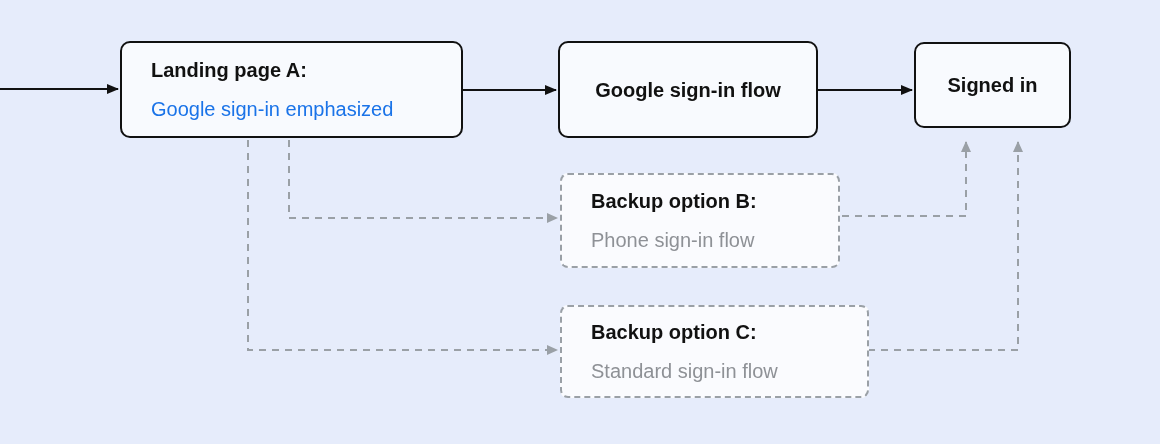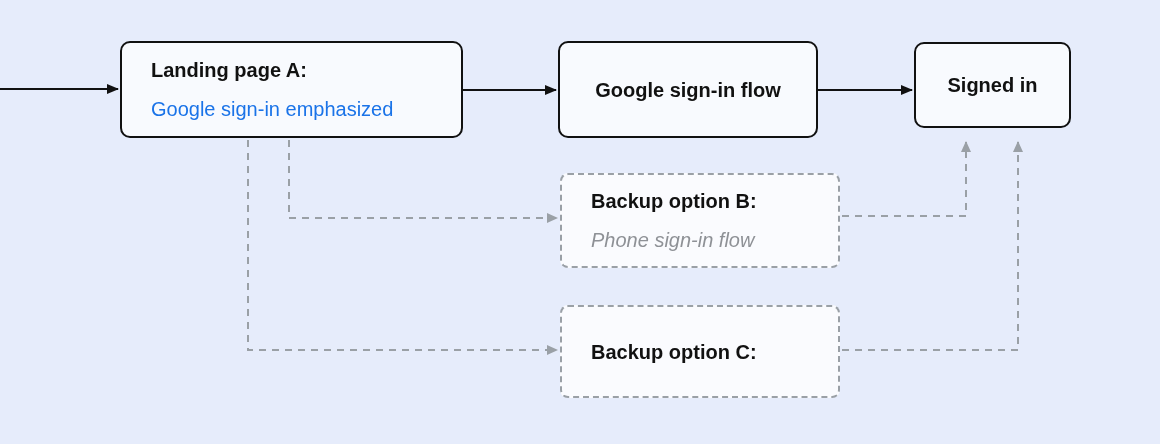--- a/index.html
+++ b/index.html
@@ -44,30 +44,30 @@
     font-weight: bold;
     color: #111111;
     line-height: 1;
   }
   .node .subtitle {
     font-size: 20px;
     font-weight: normal;
     line-height: 1;
   }
   .node .subtitle.accent { color: #1a73e8; }
-  .node .subtitle.muted  { color: #8e9196; font-style: italic; }
+  .node .subtitle.muted  { color: #8e9196; }
   .node.left-align { padding-left: 29px; gap: 19px; }
   .node.center-align { align-items: center; }
   .node.center-align .title { text-align: center; }
 
   #node-landing   { left: 120px; top: 41px;  width: 343px; height: 97px; }
   #node-flow      { left: 558px; top: 41px;  width: 260px; height: 97px; }
   #node-signed-in { left: 914px; top: 42px;  width: 157px; height: 86px; }
   #node-backup-b  { left: 560px; top: 173px; width: 280px; height: 95px; }
-  #node-backup-c  { left: 560px; top: 305px; width: 280px; height: 93px; }
+  #node-backup-c  { left: 560px; top: 305px; width: 309px; height: 93px; }
 </style>
 </head>
 <body>
 
 <div class="canvas">
 
   <svg class="connector-layer" viewBox="0 0 1160 444" xmlns="http://www.w3.org/2000/svg">
     <defs>
       <marker id="arrow-black" markerWidth="12" markerHeight="10" refX="11" refY="5" orient="auto" markerUnits="userSpaceOnUse">
         <path d="M0,0 L12,5 L0,10 Z" fill="#111111"></path>
@@ -100,15 +100,16 @@
     <div class="title">Signed in</div>
   </div>
 
   <div class="node dashed left-align" id="node-backup-b">
     <div class="title">Backup option B:</div>
     <div class="subtitle muted">Phone sign-in flow</div>
   </div>
 
   <div class="node dashed left-align" id="node-backup-c">
     <div class="title">Backup option C:</div>
+    <div class="subtitle muted">Standard sign-in flow</div>
   </div>
 
 </div>
 
 </body></html>

